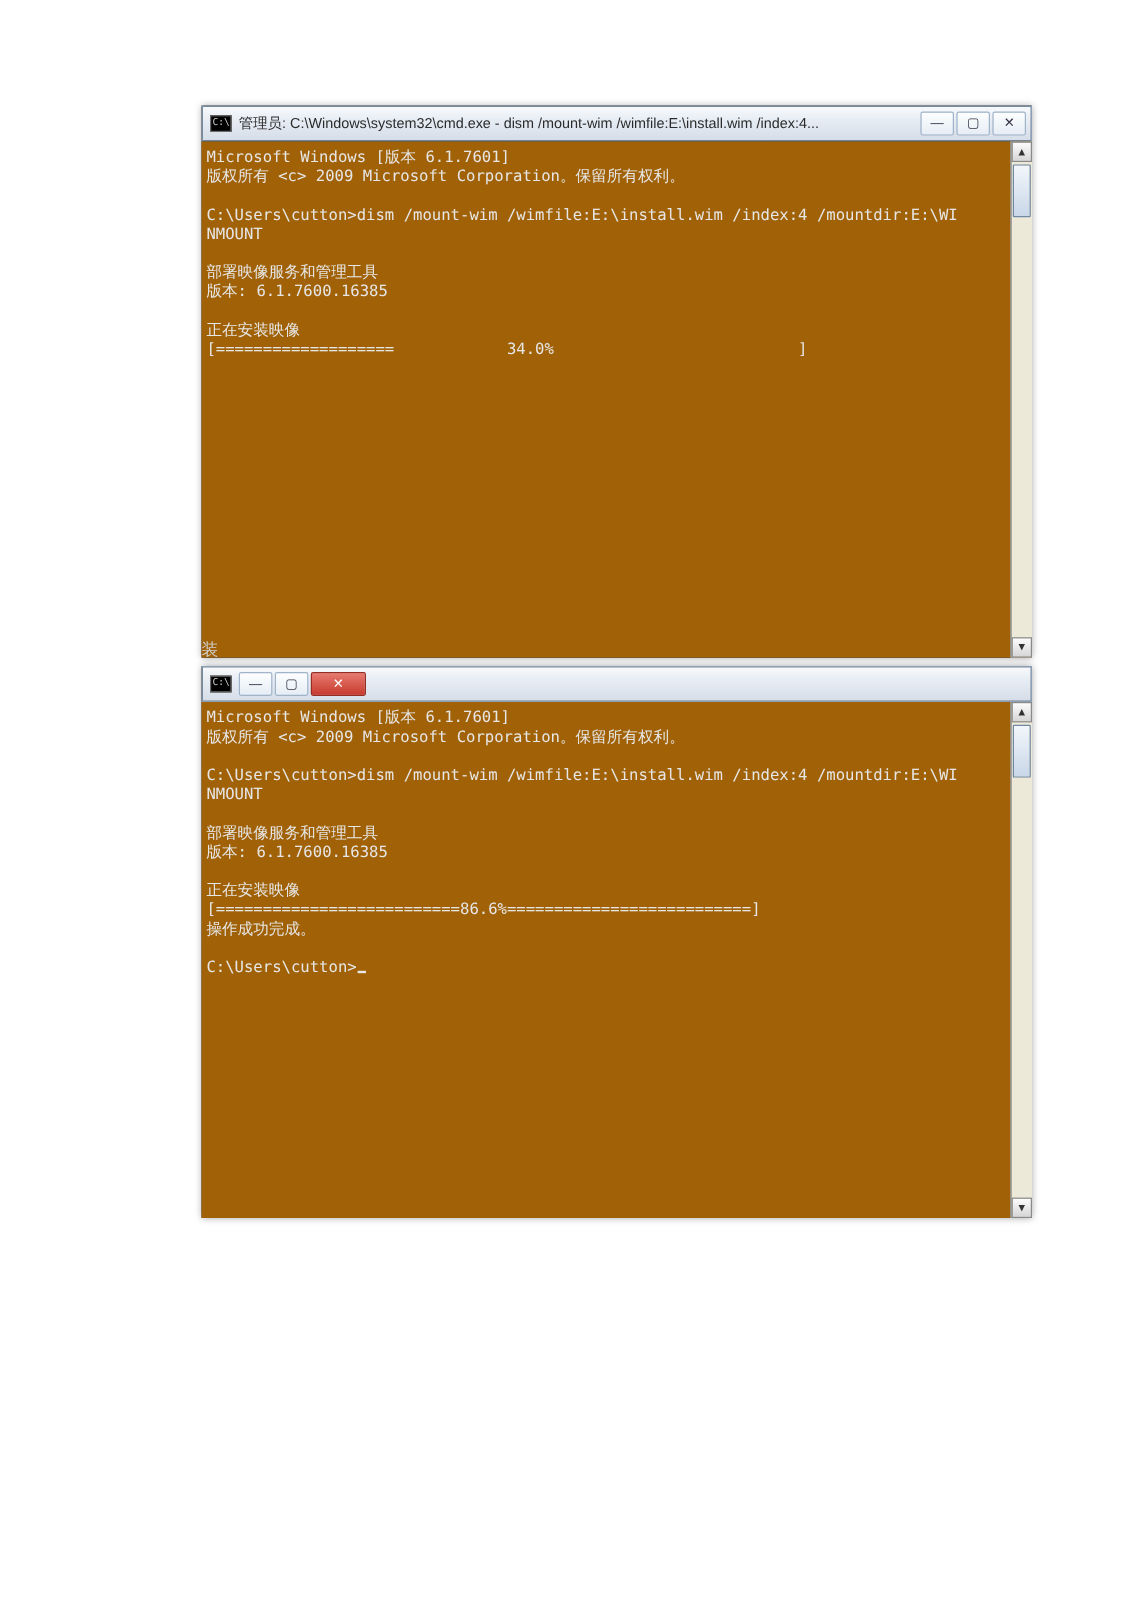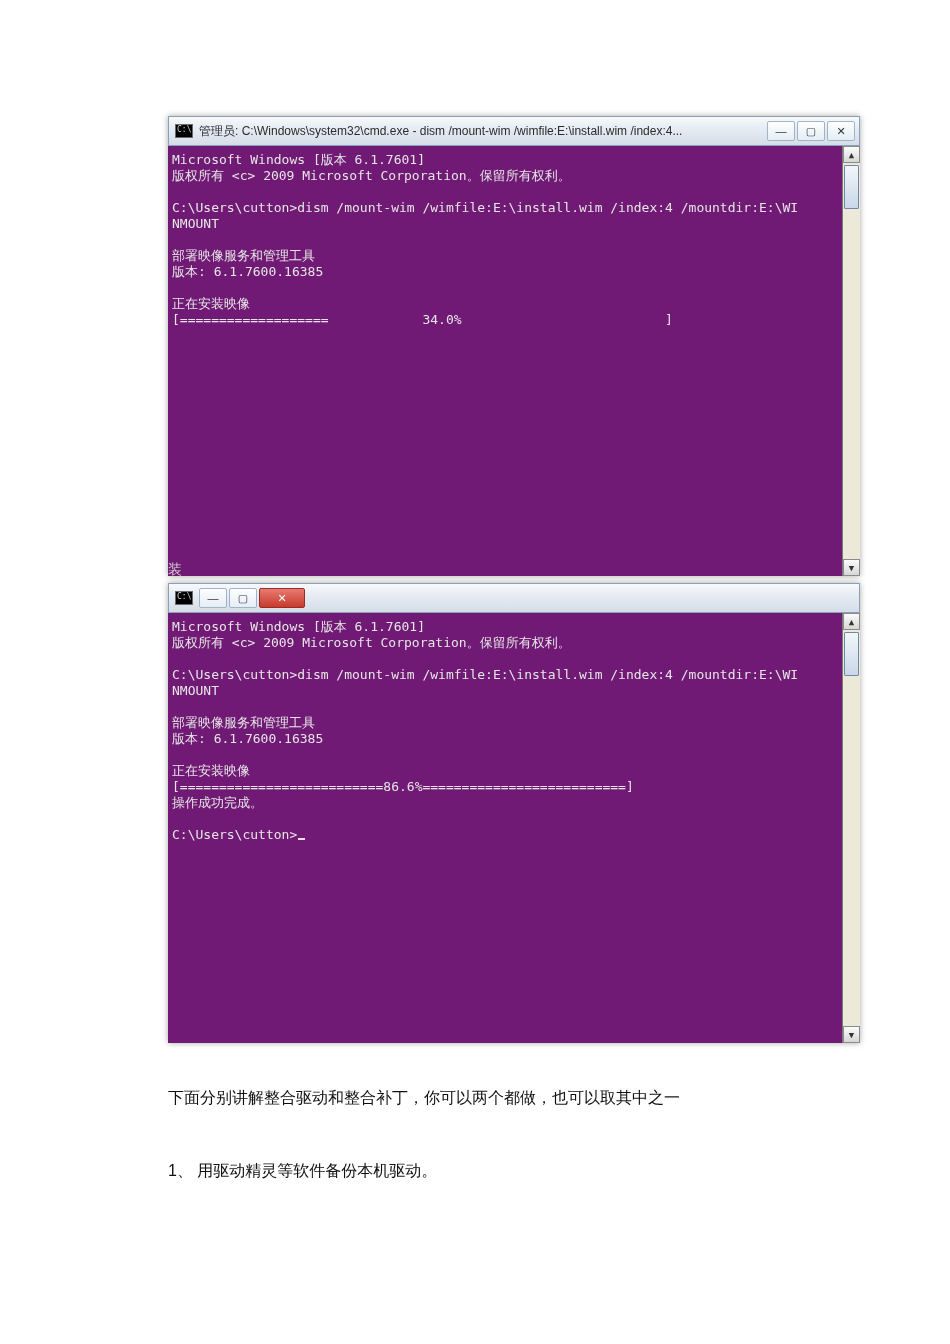--- a/index.html
+++ b/index.html
@@ -4,21 +4,21 @@
 <style>
   html, body {
     margin: 0;
     padding: 0;
     background: #ffffff;
     width: 950px;
     font-family: "Microsoft YaHei", "SimSun", Arial, sans-serif;
   }
   .page {
     width: 862px;
-    padding-top: 116px;
+    padding-top: 88px;
     padding-left: 168px;
     box-sizing: border-box;
   }
   
   .win {
     width: 692px;
     background: #000;
     box-shadow: 0 0 6px rgba(0,0,0,.35);
     position: relative;
     margin-bottom: 14px;
@@ -64,21 +64,21 @@
     font: 11px/1 Arial;
     color:#334; cursor:default;
   }
   .win-btns .wb.close-red{
     background: linear-gradient(#e77b70,#c83a2e);
     color:#fff; border-color:#962c22;
     width:44px;
   }
   
   .console {
-    background:#701a75;
+    background:#a16207;
     color:#e6e6e6;
     font-family: "Consolas","NSimSun","SimSun",monospace;
     font-size: 13px;
     line-height: 16px;
     position: relative;
     display:flex;
   }
   .console-inner{
     flex:1;
     padding:6px 2px 6px 4px;
@@ -200,18 +200,16 @@
         <div class="sb-btn">▲</div>
         <div class="sb-track">
           <div class="sb-thumb"></div>
         </div>
         <div class="sb-btn">▼</div>
       </div>
     </div>
   </div>
 
   <div class="doc-text">
-    <p>下面分别讲解整合驱动和整合补丁，你可以两个都做，也可以取其中之一</p>
     <p>&nbsp;</p>
-    <p>1、 用驱动精灵等软件备份本机驱动。</p>
   </div>
 
 </div>
 
 </body></html>

